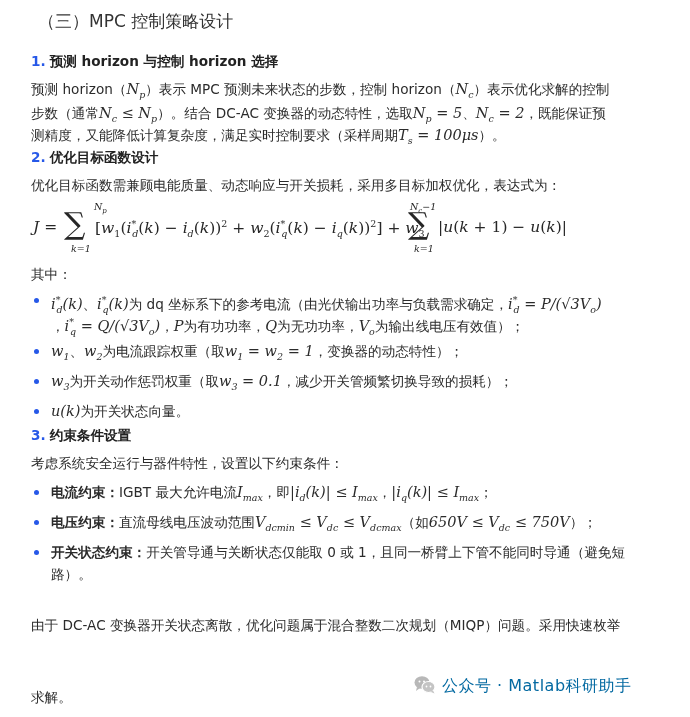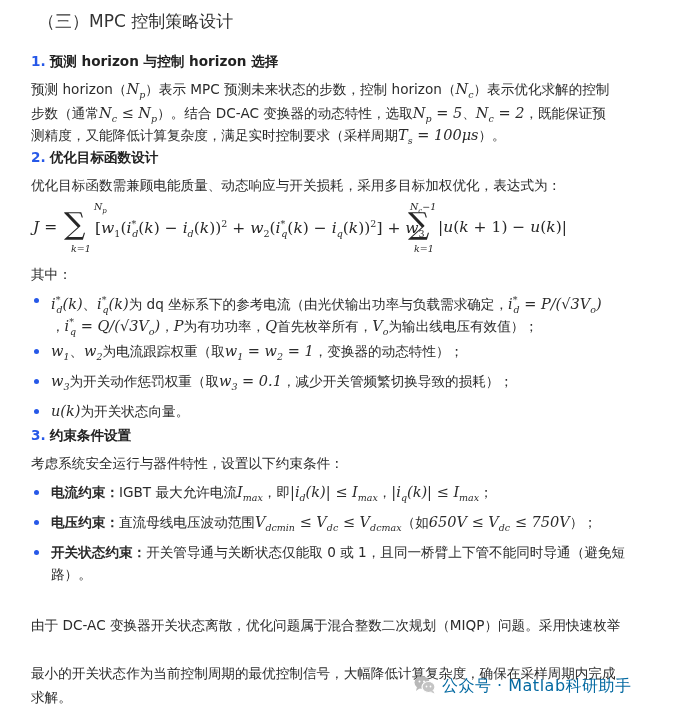--- a/index.html
+++ b/index.html
@@ -61,21 +61,21 @@
     <div class="body" style="left:405px;">|<i>u</i>(<i>k</i> + 1) − <i>u</i>(<i>k</i>)|</div>
   </div>
 
   <div class="line" style="top:263px">其中：</div>
 
   <div class="bullet" style="top:298px"></div>
   <div class="line li" style="top:289px">
     <span class="m">i<sup>*</sup><sub style="margin-left:-4px">d</sub>(k)<span class="mr" style="font-style:normal">、</span>i<sup>*</sup><sub style="margin-left:-4px">q</sub>(k)</span><span>为 dq 坐标系下的参考电流（由光伏输出功率与负载需求确定，</span><span class="m">i<sup>*</sup><sub style="margin-left:-4px">d</sub> <span class="mr">=</span> P<span class="mr">/(√3</span>V<sub>o</sub><span class="mr">)</span></span>
   </div>
   <div class="line li" style="top:311px">
-    <span>，</span><span class="m">i<sup>*</sup><sub style="margin-left:-4px">q</sub> <span class="mr">=</span> Q<span class="mr">/(√3</span>V<sub>o</sub><span class="mr">)</span></span><span>，</span><span class="m">P</span><span>为有功功率，</span><span class="m">Q</span><span>首先枚举所有，</span><span class="m">V<sub>o</sub></span><span>为输出线电压有效值）；</span>
+    <span>，</span><span class="m">i<sup>*</sup><sub style="margin-left:-4px">q</sub> <span class="mr">=</span> Q<span class="mr">/(√3</span>V<sub>o</sub><span class="mr">)</span></span><span>，</span><span class="m">P</span><span>为有功功率，</span><span class="m">Q</span><span>为无功功率，</span><span class="m">V<sub>o</sub></span><span>为输出线电压有效值）；</span>
   </div>
 
   <div class="bullet" style="top:349px"></div>
   <div class="line li" style="top:340px">
     <span class="m">w<sub>1</sub><span class="mr" style="font-style:normal">、</span>w<sub>2</sub></span><span>为电流跟踪权重（取</span><span class="m">w<sub>1</sub> <span class="mr">=</span> w<sub>2</sub> <span class="mr">= 1</span></span><span>，变换器的动态特性）；</span>
   </div>
 
   <div class="bullet" style="top:379px"></div>
   <div class="line li" style="top:370px">
     <span class="m">w<sub>3</sub></span><span>为开关动作惩罚权重（取</span><span class="m">w<sub>3</sub> <span class="mr">= 0.1</span></span><span>，减少开关管频繁切换导致的损耗）；</span>
@@ -101,21 +101,20 @@
     <span class="b">电压约束：</span><span>直流母线电压波动范围</span><span class="m">V<sub>dcmin</sub> <span class="mr">≤</span> V<sub>dc</sub> <span class="mr">≤</span> V<sub>dcmax</sub></span><span>（如</span><span class="m"><span class="mr">650</span>V <span class="mr">≤</span> V<sub>dc</sub> <span class="mr">≤ 750</span>V</span><span>）；</span>
   </div>
 
   <div class="bullet" style="top:550px"></div>
   <div class="line li" style="top:541px">
     <span class="b">开关状态约束：</span><span>开关管导通与关断状态仅能取 0 或 1，且同一桥臂上下管不能同时导通（避免短</span>
   </div>
   <div class="line li" style="top:563px">路）。</div>
 
   <div class="line" style="top:614px">由于 DC-AC 变换器开关状态离散，优化问题属于混合整数二次规划（MIQP）问题。采用快速枚举</div>
-  <div class="line" style="top:662px">最小的开关状态作为当前控制周期的最优控制信号，大幅降低计算复杂度，确保在采样周期内完成</div>
   <div class="line" style="top:686px">求解。</div>
 
   <div class="wm">
     <span class="wm-icon">
       <svg width="22" height="19" viewBox="0 0 22 19">
         <ellipse cx="8" cy="7.5" rx="7.5" ry="6.3" fill="#b8b8b8"></ellipse>
         <path d="M3 12 L2 16 L6 13 Z" fill="#b8b8b8"></path>
         <ellipse cx="14.5" cy="12" rx="6.5" ry="5.5" fill="#c4c4c4" stroke="#fff" stroke-width="1.2"></ellipse>
         <path d="M19 15.5 L20.5 18.5 L16.5 16.8 Z" fill="#c4c4c4"></path>
         <circle cx="5.5" cy="6.5" r="1" fill="#fff"></circle>

